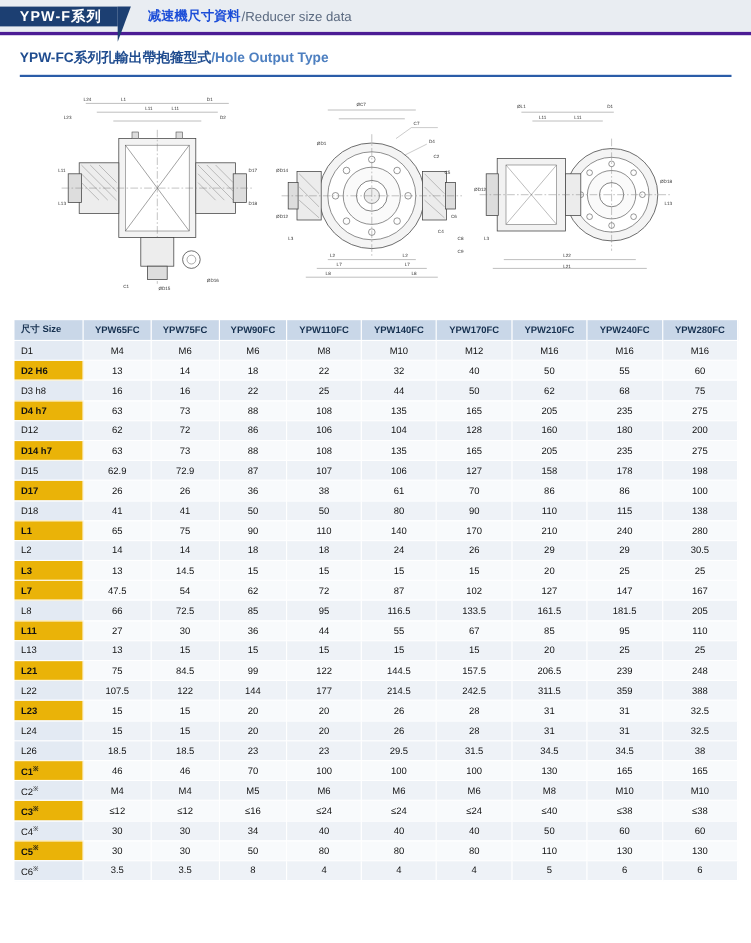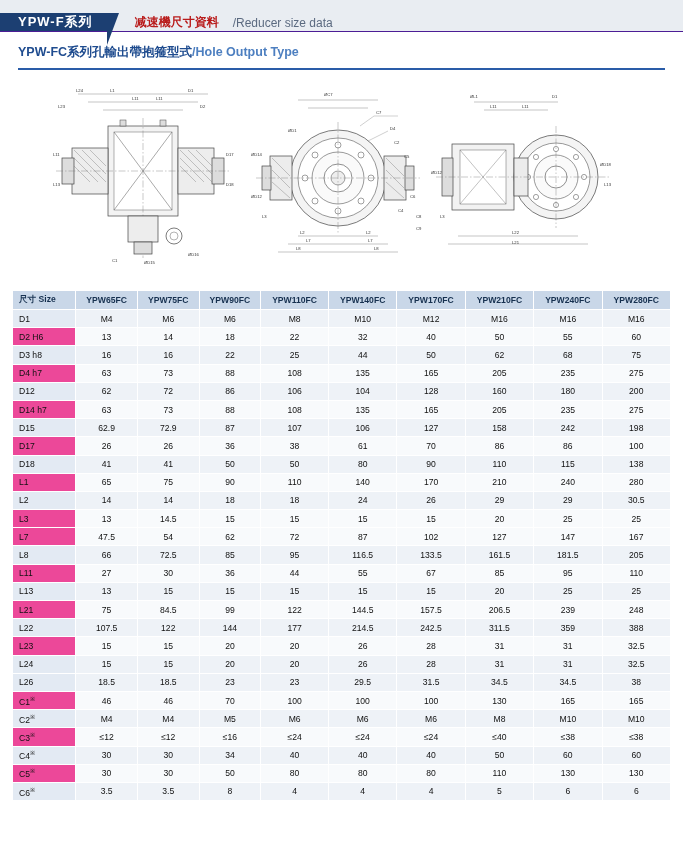--- a/index.html
+++ b/index.html
@@ -15,23 +15,23 @@
     height: 857px;
     overflow: hidden;
     background: #fff;
   }
 
   
   .header {
     position: relative;
     height: 32px;
     background: #e9edf2;
-    border-bottom: 1px solid #4c1d95;
+    border-bottom: 3px solid #4c1d95;
     display: flex;
-    align-items: flex-end;
+    align-items: center;
   }
   .header-tab {
     background: #1c3f72;
     color: #ffffff;
     font-size: 13px;
     font-weight: bold;
     display: flex;
     align-items: center;
     padding: 0 14px 0 18px;
     letter-spacing: 1px;
@@ -45,22 +45,22 @@
     border-top: 32px solid #1c3f72;
     border-right: 12px solid transparent;
   }
   .header-title {
     display: flex;
     align-items: center;
     padding-left: 28px;
     font-size: 12px;
     color: #2c3e56;
   }
-  .header-title .cn { font-weight: bold; color: #b91c1c; }
-  .header-title .en { color: #5b6a80; margin-left: 14px; }
+  .header-title .cn { font-weight: bold; color: #1d4ed8; }
+  .header-title .en { color: #5b6a80; margin-left: 1px; }
 
   
   .subtitle-wrap {
     padding: 12px 18px 0 18px;
   }
   .subtitle {
     font-size: 12.5px;
     font-weight: bold;
     color: #1f4c8f;
     padding-bottom: 7px;
@@ -117,21 +117,21 @@
     padding-left: 6px;
   }
   table.spec tbody td.rowlabel {
     text-align: left;
     padding-left: 6px;
     font-weight: normal;
   }
   table.spec tbody tr.odd td { background: #eef2f7; }
   table.spec tbody tr.even td { background: #f8fafc; }
   table.spec tbody tr.odd td.rowlabel { background: #e3eaf3; }
-  table.spec tbody tr.even td.rowlabel { background: #ec4899; }
+  table.spec tbody tr.even td.rowlabel { background: #eab308; font-weight: bold; }
   sup { font-size: 6px; vertical-align: super; }
 </style>
 </head>
 <body>
 
 <div class="page">
 
   <div class="header">
     <div class="header-tab">YPW-F系列</div>
     <div class="header-title">
@@ -426,21 +426,21 @@
           </tr>
           <tr class="odd">
             <td class="rowlabel">D15</td>
             <td>62.9</td>
             <td>72.9</td>
             <td>87</td>
             <td>107</td>
             <td>106</td>
             <td>127</td>
             <td>158</td>
-            <td>242</td>
+            <td>178</td>
             <td>198</td>
           </tr>
           <tr class="even">
             <td class="rowlabel">D17</td>
             <td>26</td>
             <td>26</td>
             <td>36</td>
             <td>38</td>
             <td>61</td>
             <td>70</td>

